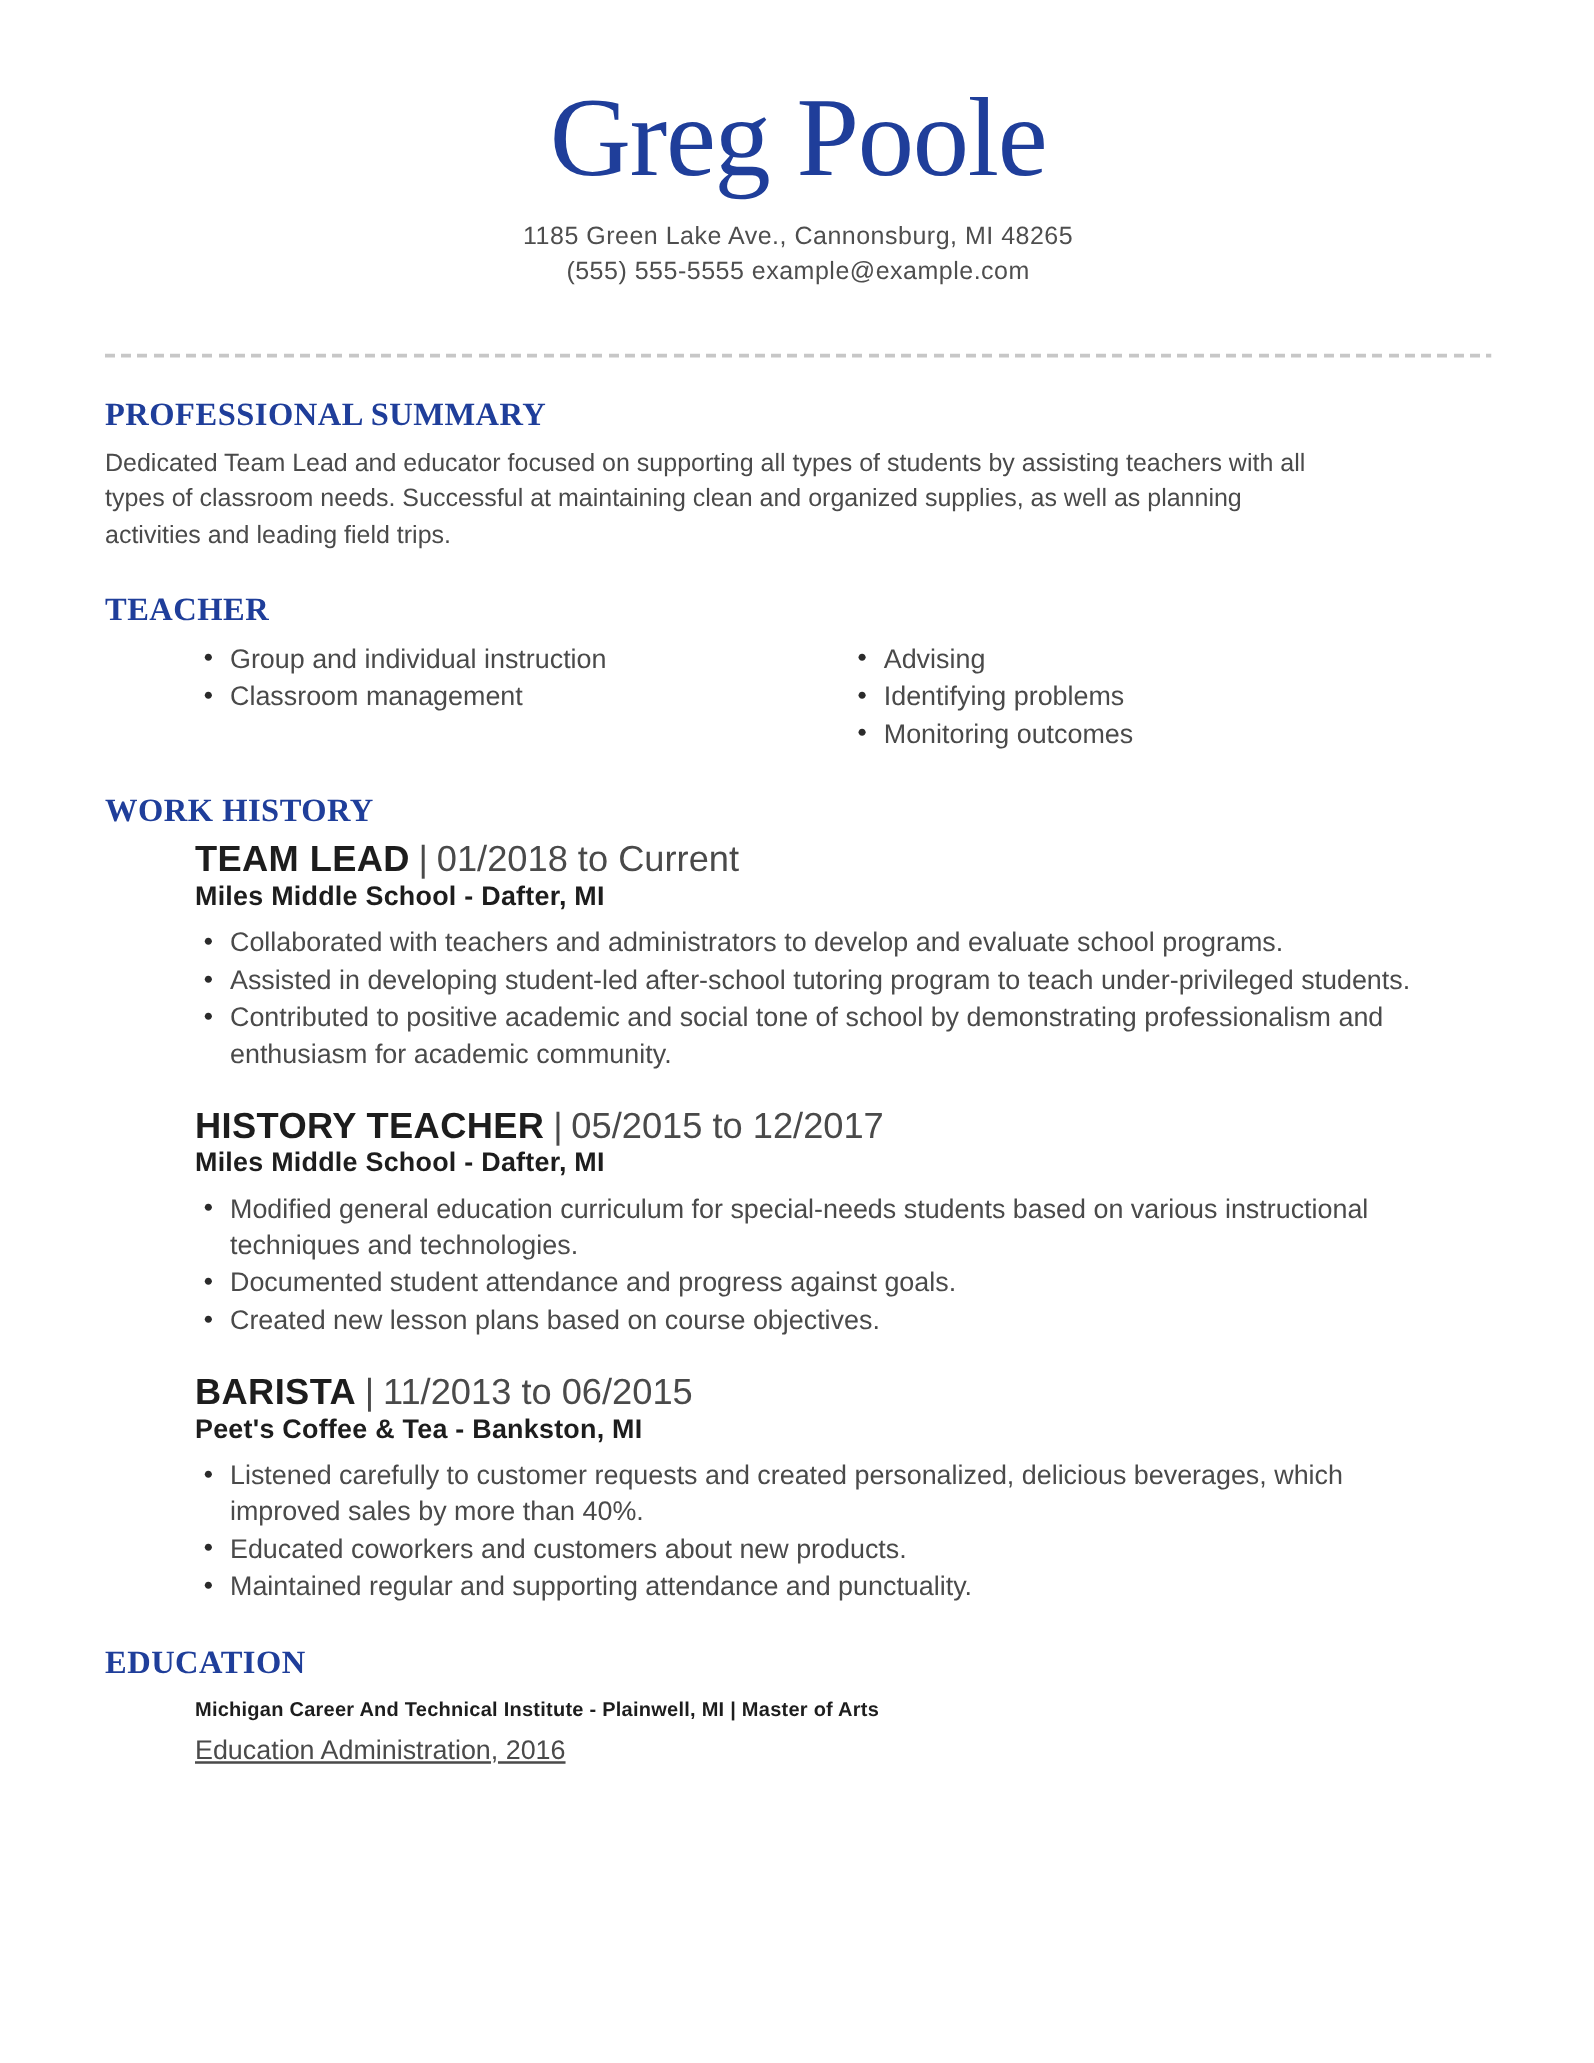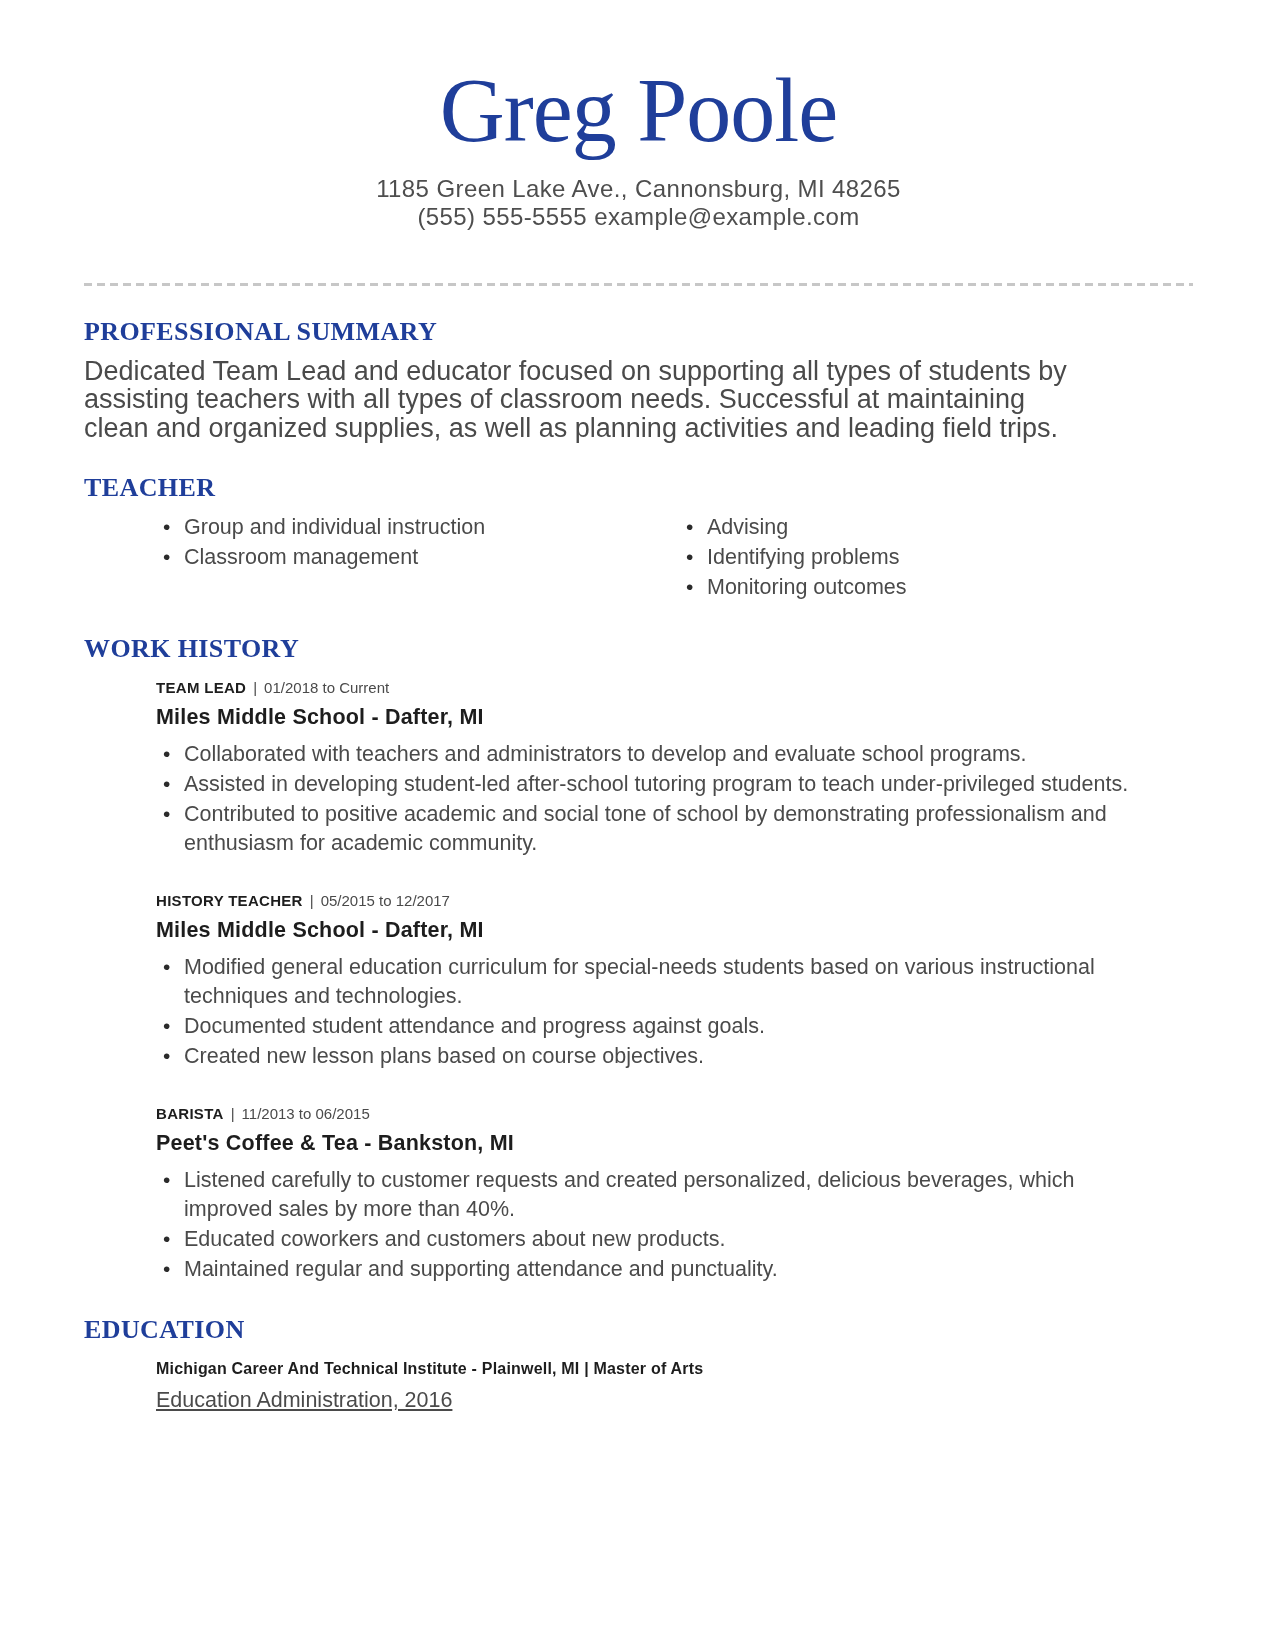--- a/index.html
+++ b/index.html
@@ -21,21 +21,21 @@
     margin: 0;
     font-family: "Liberation Serif", serif;
     font-weight: 400;
     font-size: 90px;
     line-height: 1.05;
     letter-spacing: -1px;
     color: #1f3e9a;
   }
   .contact {
     margin-top: 16px;
-    font-size: 24px;
+    font-size: 20px;
     line-height: 28px;
     letter-spacing: 0.4px;
     color: #4e4e4e;
   }
 
   
   .divider {
     margin-top: 52px;
     height: 3px;
     background: repeating-linear-gradient(90deg, #c7c7c7 0 8px, transparent 8px 13px);
@@ -50,21 +50,21 @@
     font-size: 26px;
     line-height: 31px;
     letter-spacing: 0.4px;
     color: #1f3e9a;
   }
   .indent { margin-left: 72px; }
 
   .body-text {
     margin: 0;
     max-width: 985px;
-    font-size: 27px;
+    font-size: 20px;
     line-height: 28.5px;
     color: #4a4a4a;
   }
 
   
   ul.bullets { list-style: none; margin: 0; padding: 0; max-width: 990px; }
   ul.bullets li {
     position: relative;
     padding-left: 28px;
     font-size: 21.5px;
@@ -86,21 +86,21 @@
     display: grid;
     grid-template-columns: 523px 1fr;
     margin-left: 72px;
   }
 
   
   .job { margin-top: 0; }
   .job + .job { margin-top: 29px; }
   .job-title-line {
     margin-left: 72px;
-    font-size: 15px;
+    font-size: 29px;
     line-height: 28px;
     color: #4a4a4a;
   }
   .job-title { font-weight: 700; color: #1d1d1d; letter-spacing: 0.3px; }
   .job-sep { margin: 0 7px; color: #4a4a4a; }
   .job-company {
     margin-left: 72px;
     margin-top: 1px;
     font-weight: 700;
     font-size: 21.5px;

